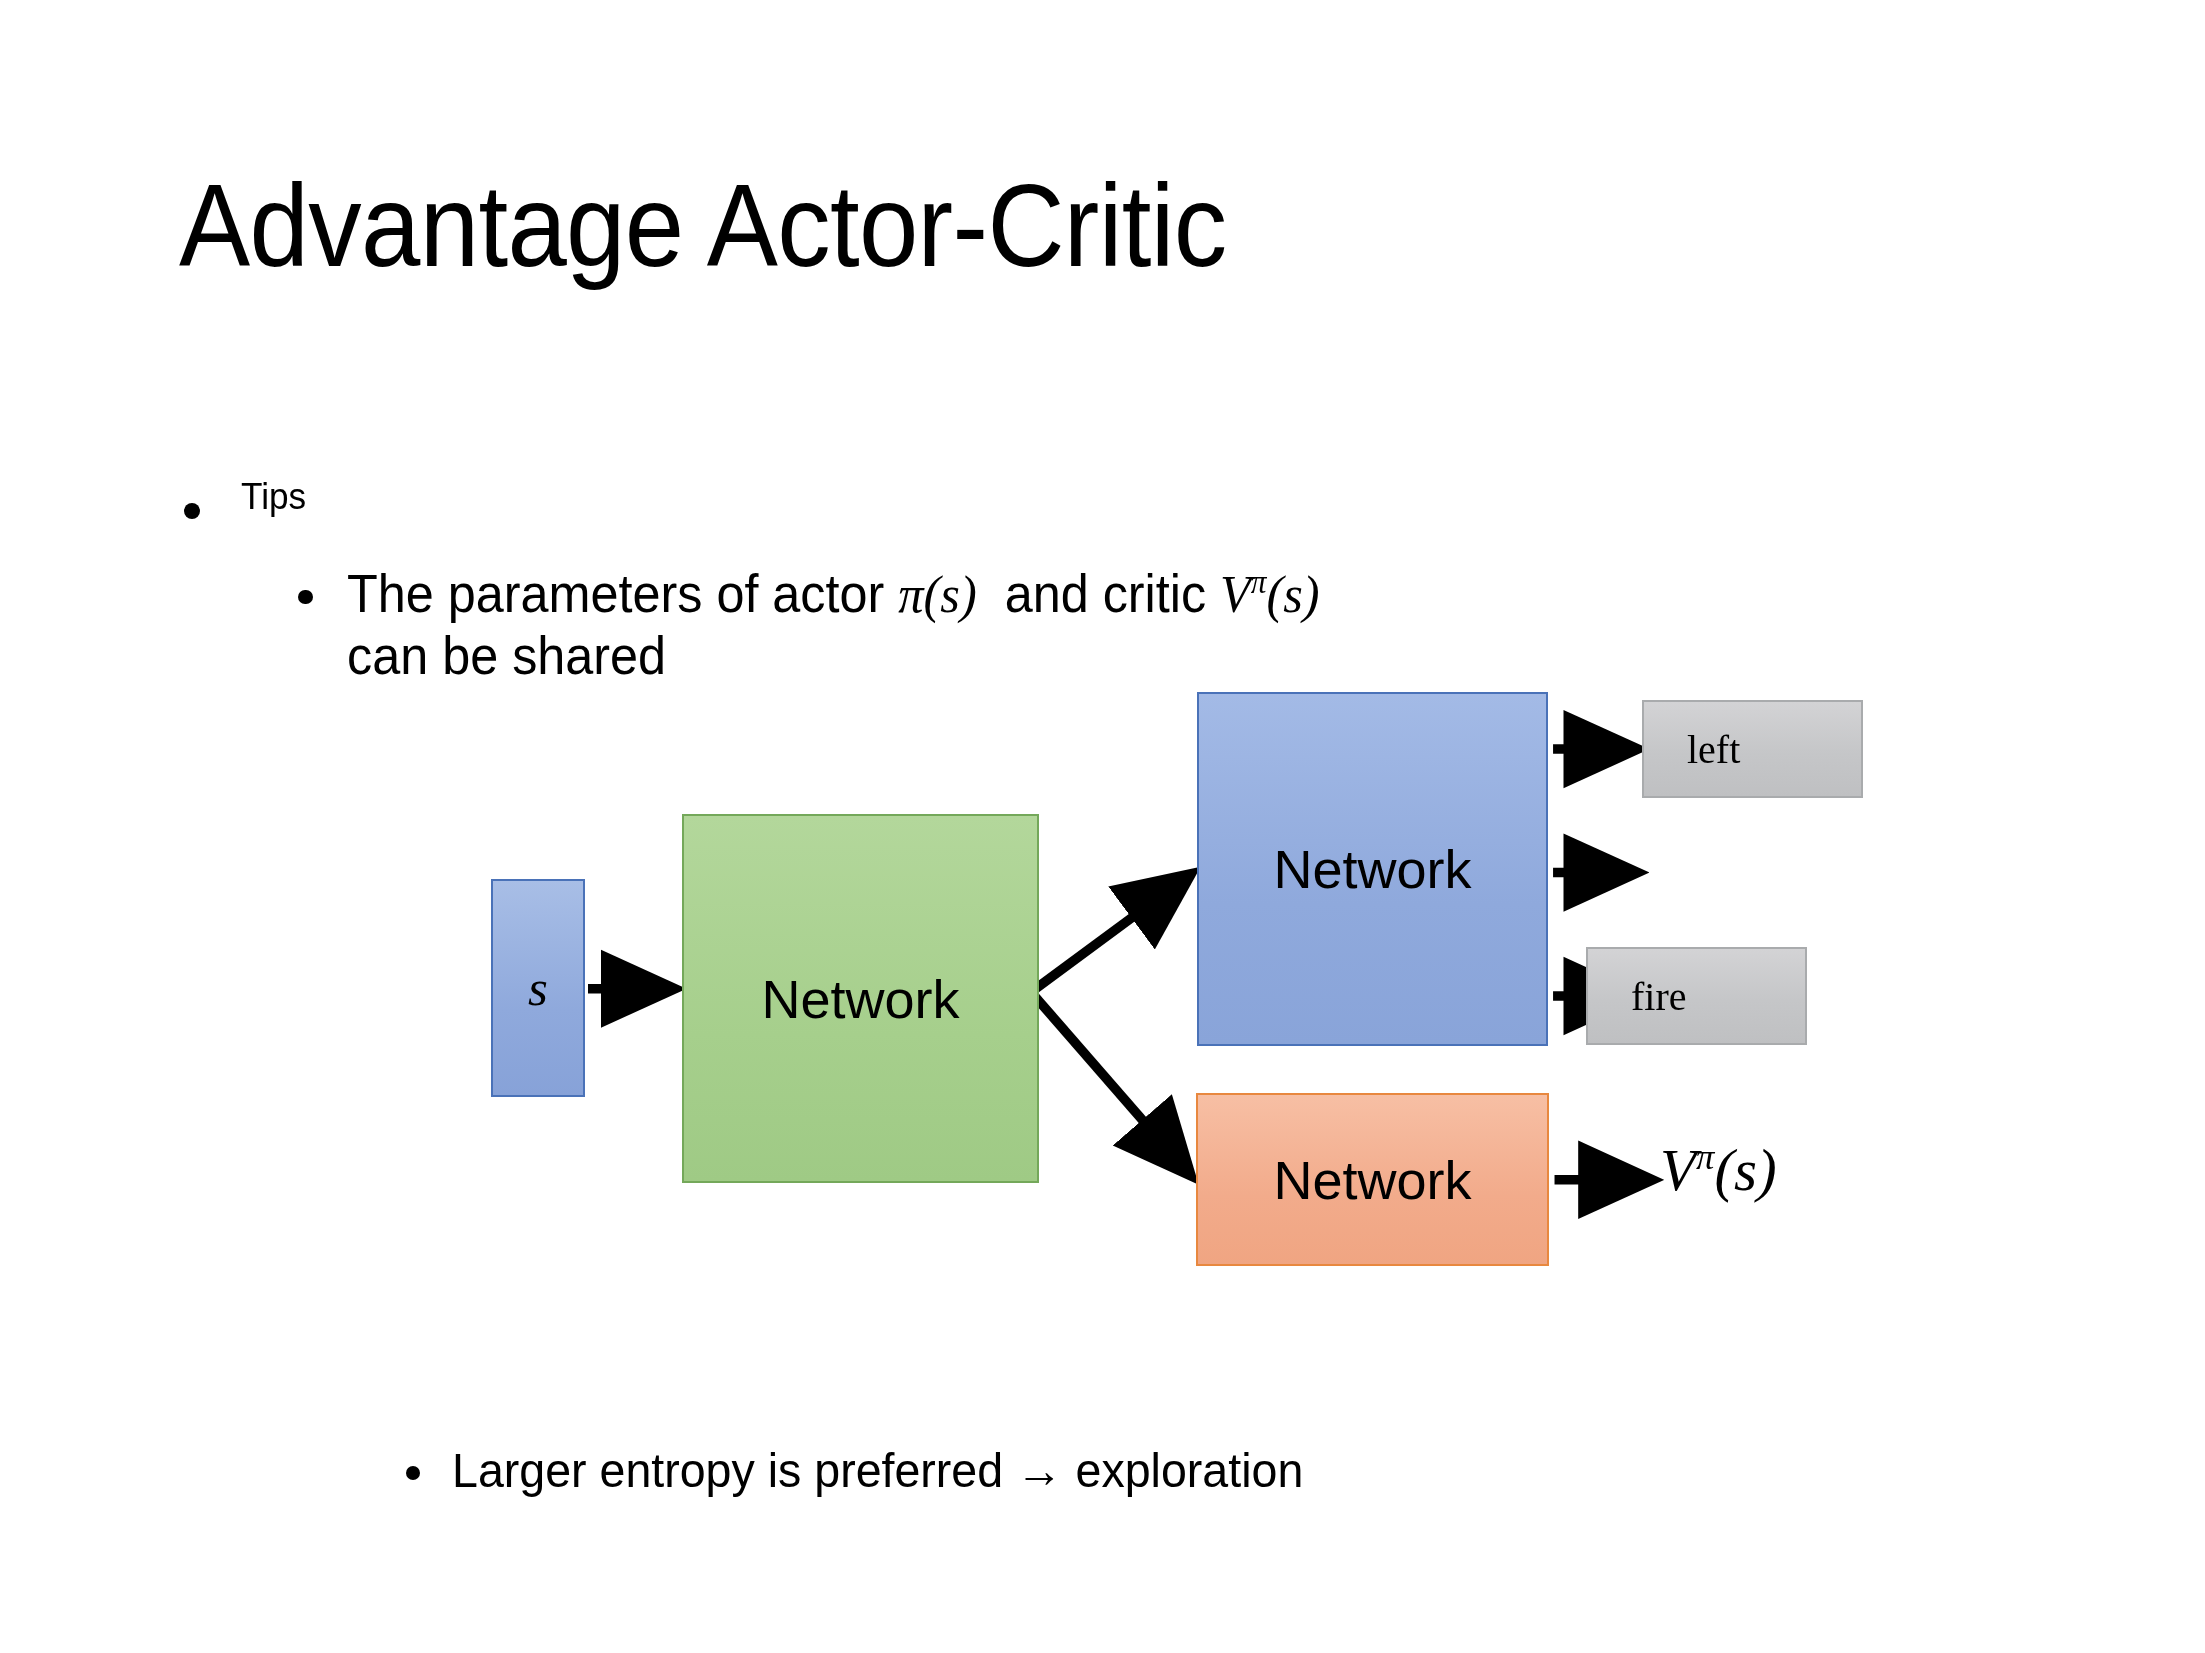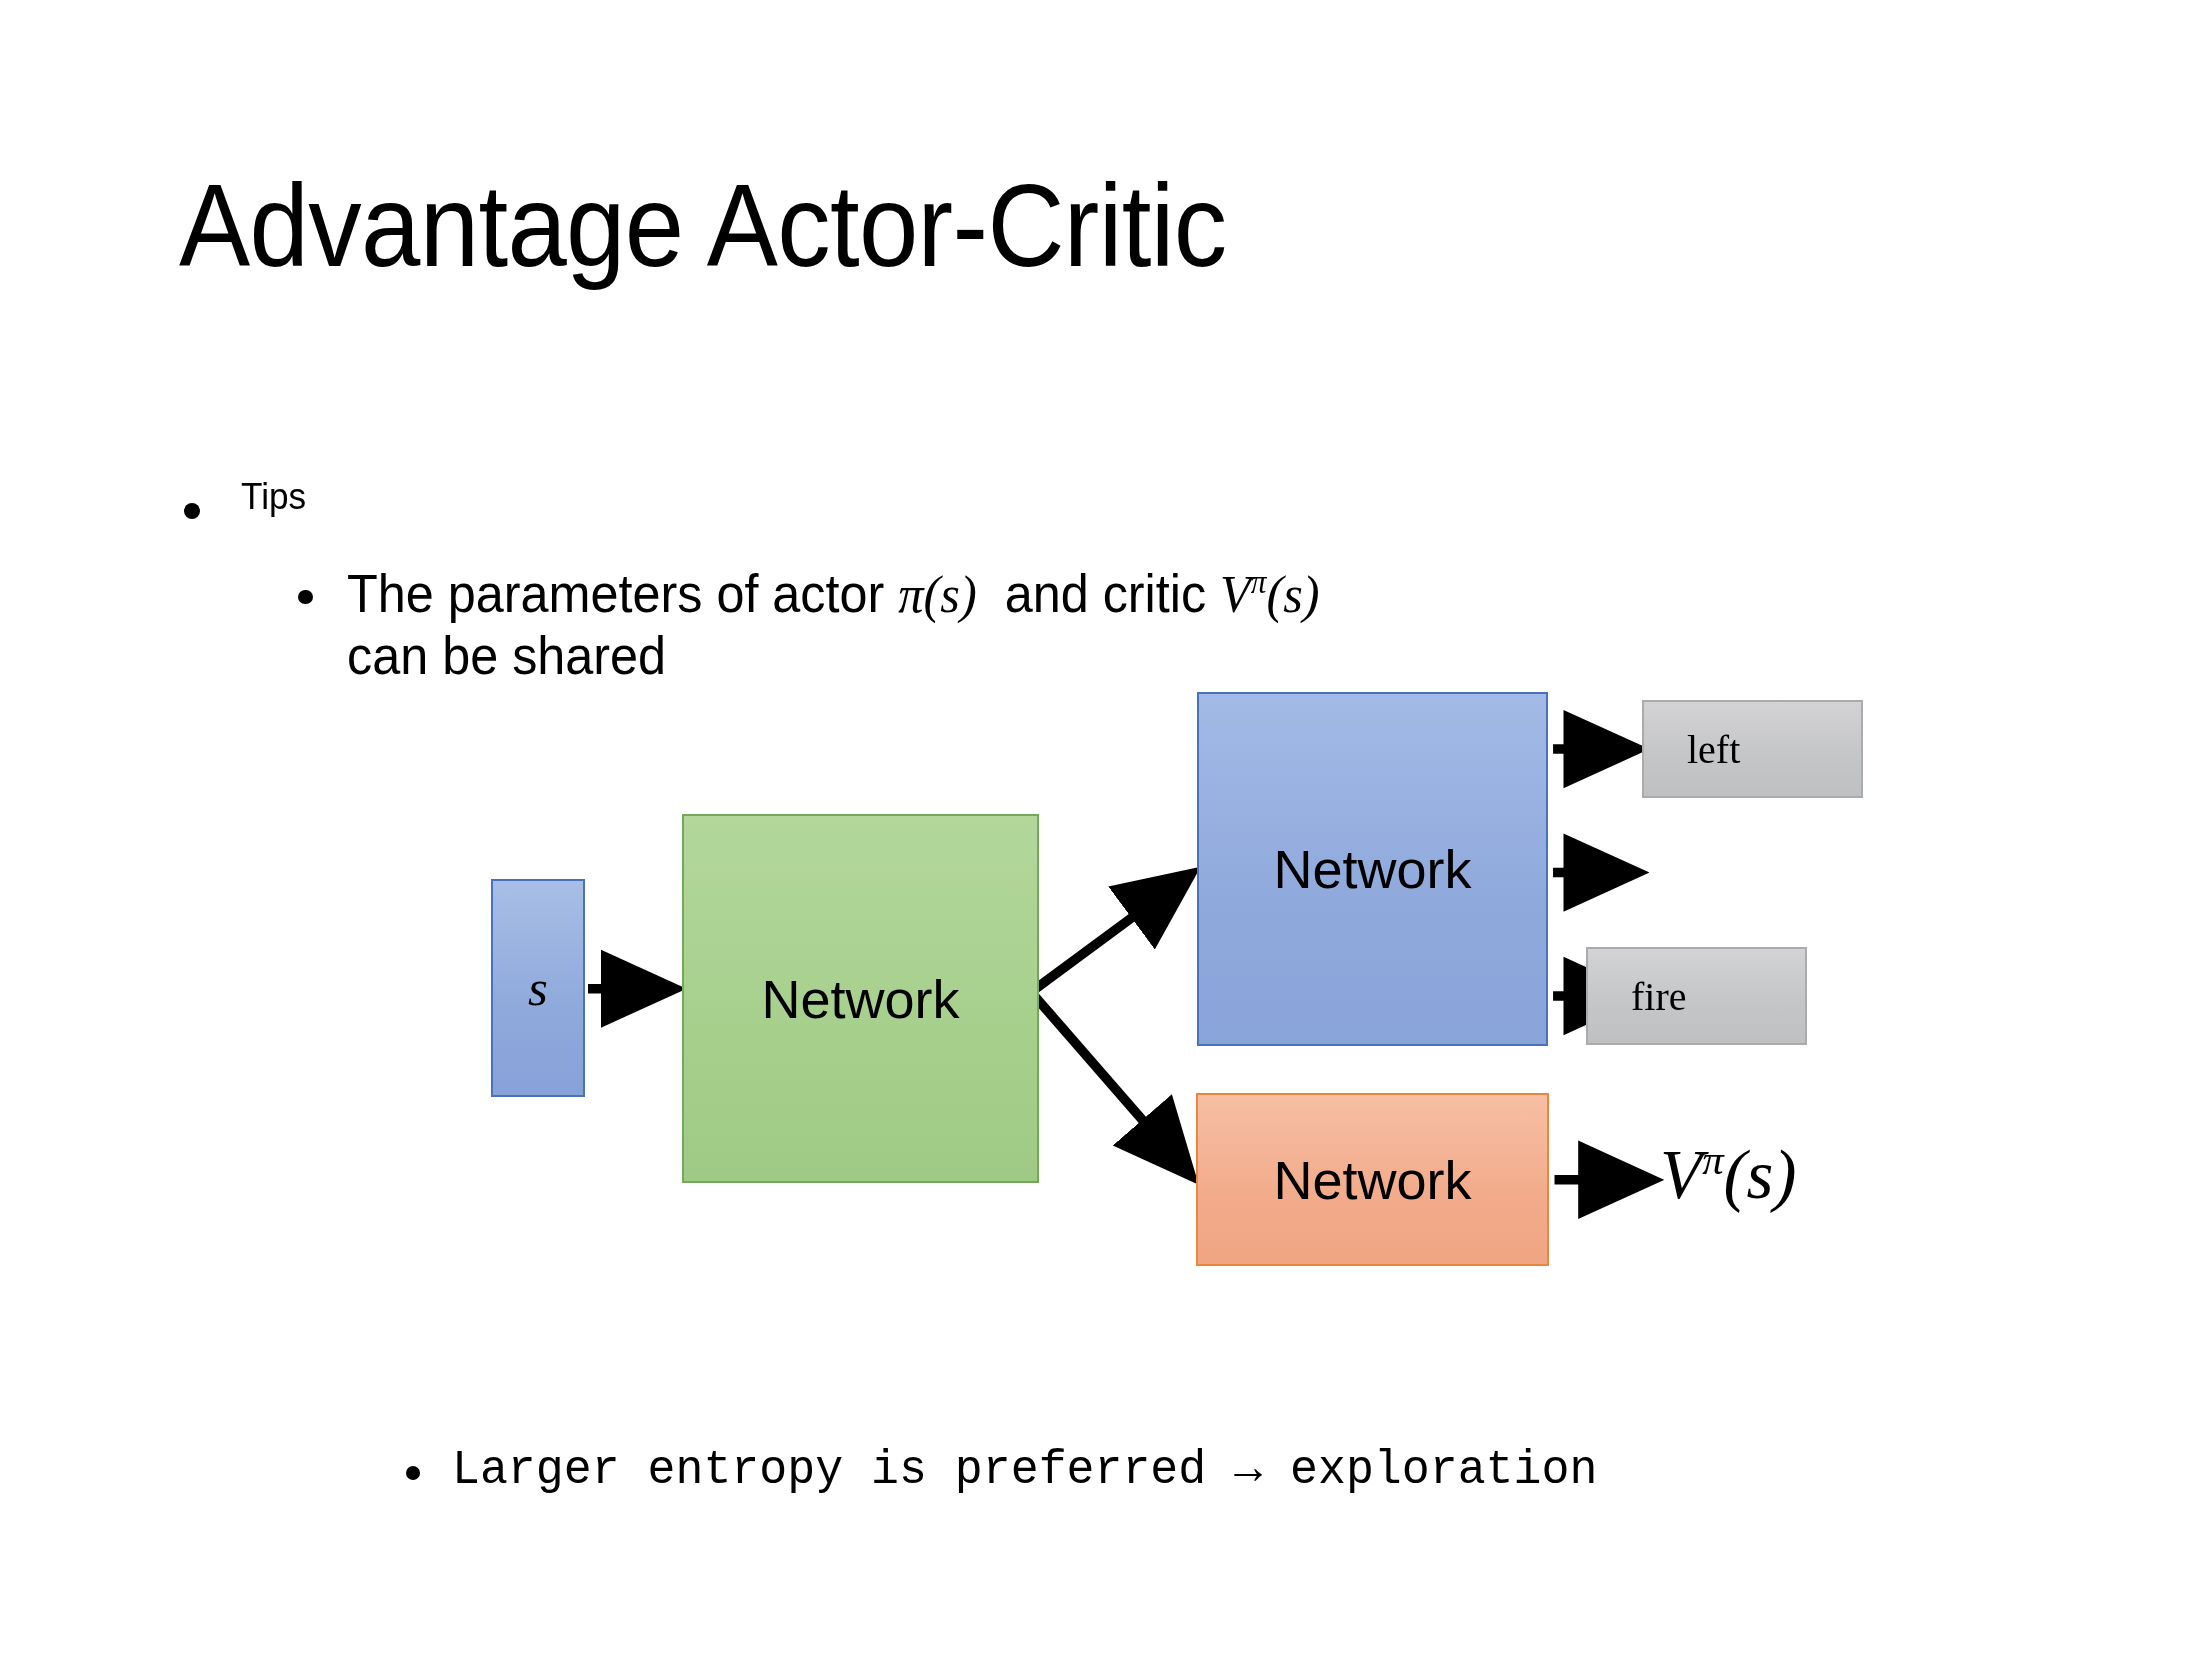--- a/index.html
+++ b/index.html
@@ -145,21 +145,21 @@
   #out-left  { left: 1642px; top: 700px; }
   #out-right { left: 1642px; top: 823px; }
   #out-fire  { left: 1586px; top: 947px; }
 
   #vpi-label {
     position: absolute;
     left: 1660px;
     top: 1136px;
     font-family: "Liberation Serif", serif;
     font-style: italic;
-    font-size: 69px;
+    font-size: 59px;
     white-space: nowrap;
     color: #000;
   }
 </style>
 </head>
 <body>
 
 <div id="slide">
 
   <div id="slide-title">Advantage Actor-Critic</div>
@@ -218,19 +218,19 @@
       <span>left</span>
     </div>
     <div class="outbox" id="out-fire">
       <span>fire</span>
     </div>
 
     <div id="vpi-label"><span>V</span><span class="sup-pi">π</span><span>(s)</span></div>
   </div>
 
 
-  <div class="bullet-row lvl3" style="left:406px; top:1442px;font-family:Liberation Mono, monospace;">
+  <div class="bullet-row lvl3" style="left:406px; top:1442px;">
     <span class="bullet-dot"></span>
     <span class="bullet-text">Larger entropy is preferred → exploration</span>
   </div>
 
 </div>
 
 
 </body></html>

